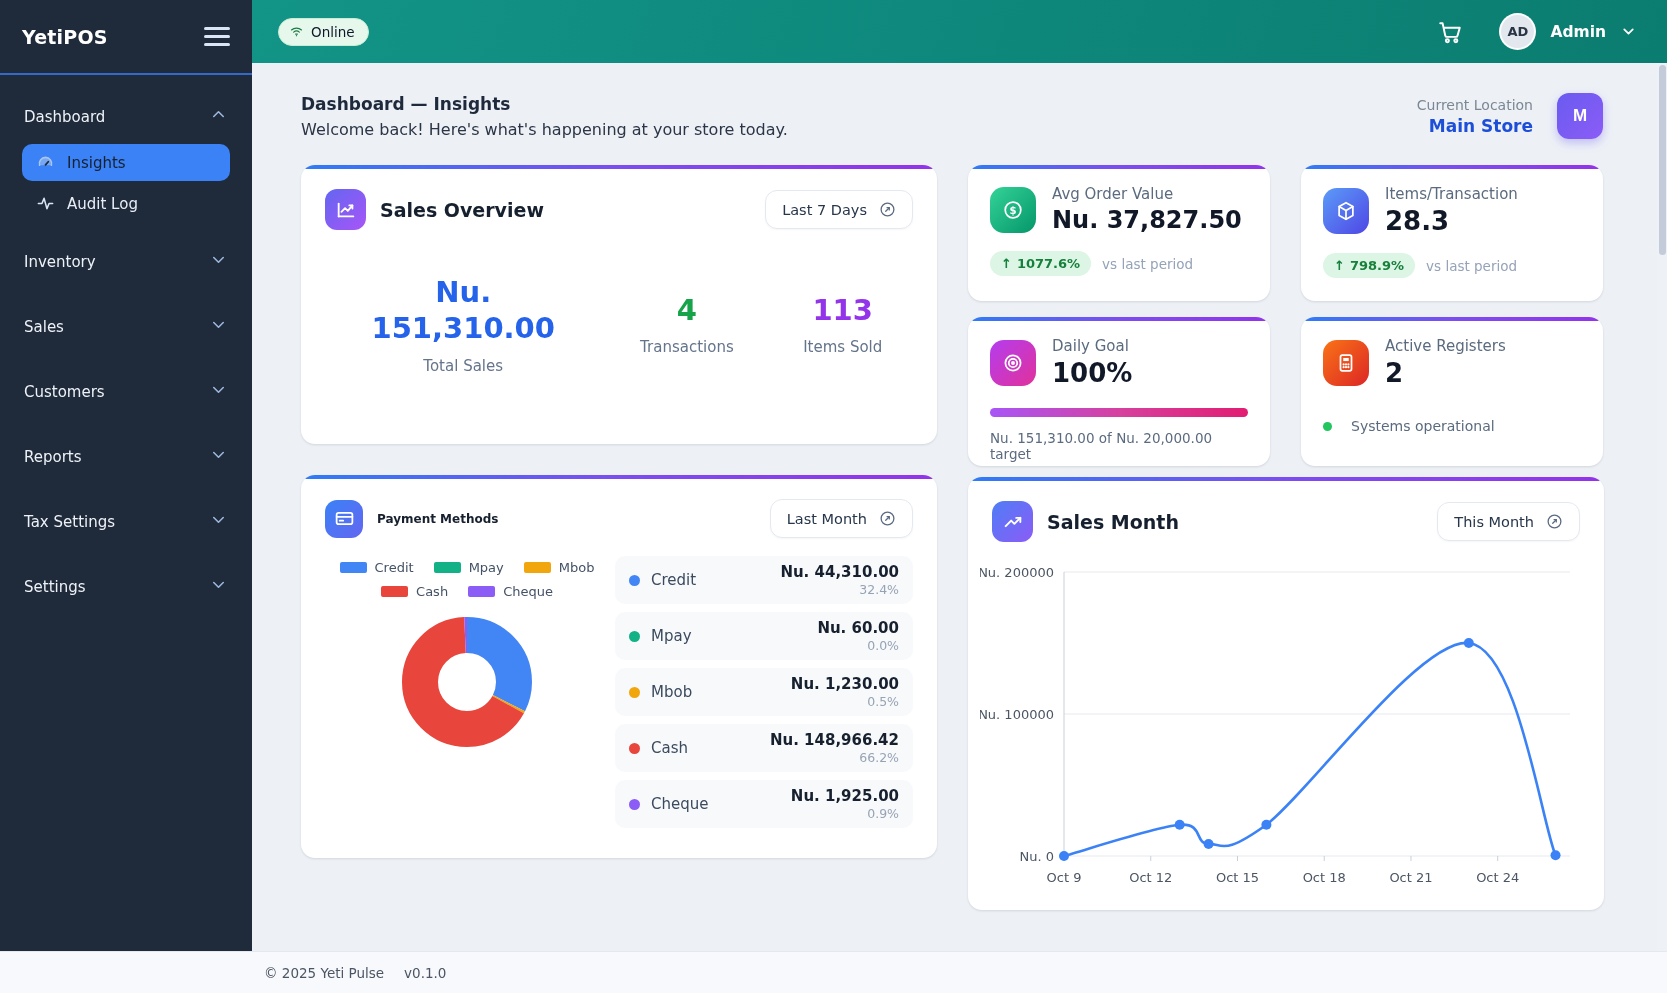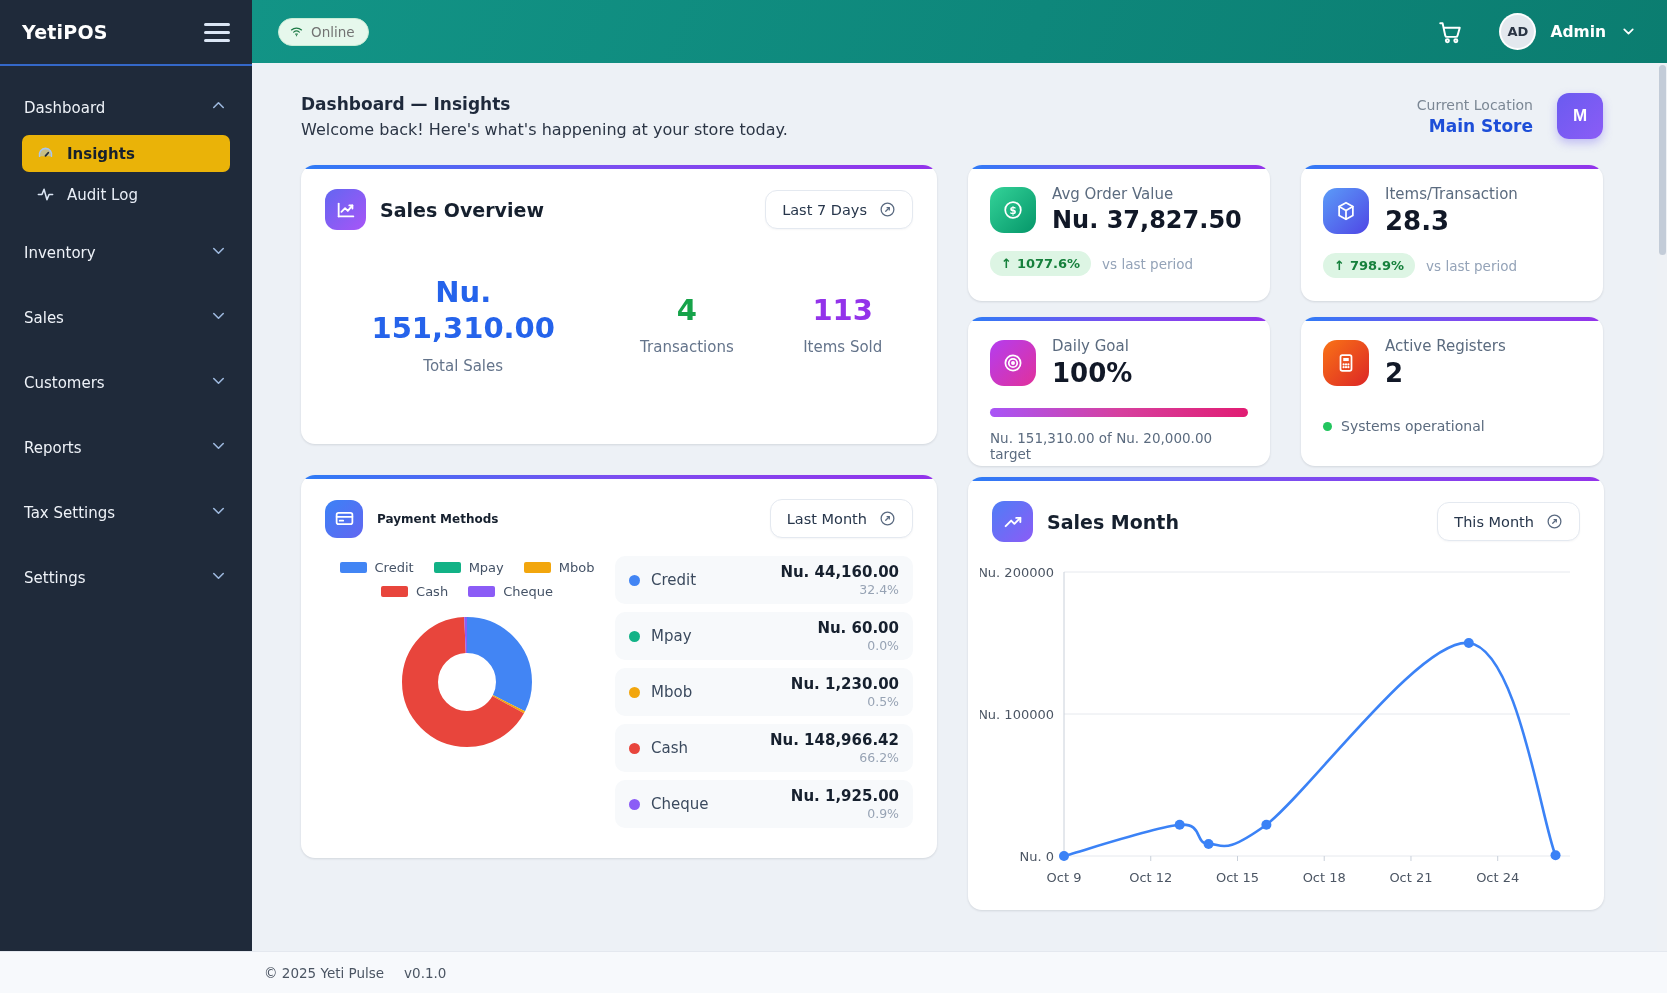--- a/index.html
+++ b/index.html
@@ -1,36 +1,36 @@
 <!DOCTYPE html>
 <html><head>
 <meta charset="utf-8">
 <style>
   * { margin:0; padding:0; box-sizing:border-box; }
   html,body { width:1667px; height:993px; overflow:hidden; font-family:"DejaVu Sans","Liberation Sans",sans-serif; background:#edf1f6; }
   .app { position:relative; width:1667px; height:993px; }
 
   
   .sidebar { position:absolute; left:0; top:0; width:252px; height:951px; background:#1f2a3a; color:#eef2f8; z-index:5; }
-  .sb-head { height:66px; display:flex; align-items:center; justify-content:space-between; padding:7px 22px; border-bottom:2px solid #3468c9; }
+  .sb-head { height:75px; display:flex; align-items:center; justify-content:space-between; padding:7px 22px; border-bottom:2px solid #3468c9; }
   .brand { font-size:19px; font-weight:bold; letter-spacing:.2px; color:#fff; }
   .hamburger { width:26px; cursor:pointer; display:flex; flex-direction:column; gap:5px; }
   .hamburger span { height:3px; border-radius:2px; background:#dbe6f5; }
   nav { padding:20px 22px; }
   .sb-section { display:flex; align-items:center; justify-content:space-between; padding:10px 2px; margin-bottom:22px; cursor:pointer; font-size:15px; font-weight:500; color:#eef2f8; }
   .sb-section.expanded { margin-bottom:6px; }
   .sb-section .chev { color:#9db8dd; }
   .sb-children { margin-bottom:18px; }
   .sb-child { display:flex; align-items:center; gap:12px; padding:9px 14px; border-radius:10px; font-size:15px; color:#e8eef7; cursor:pointer; margin-bottom:4px; }
-  .sb-child.active { background:#eab308; color:#16202e; font-weight:700;border-radius:7px; }
+  .sb-child.active { background:#3b82f6; color:#16202e; font-weight:400; }
   .sb-child svg { flex:0 0 auto; }
 
   
   .topbar { position:absolute; left:252px; top:0; right:0; height:63px; background:linear-gradient(110deg,#129486 0%,#0e877b 55%,#0b7d70 100%); display:flex; align-items:center; justify-content:space-between; padding:0 30px 0 26px; z-index:4; }
-  .online-badge { display:flex; align-items:center; gap:7px; background:#e6f8ec; border:1px solid #c9ecd6; color:#737373; font-size:13.5px; font-weight:500; padding:5px 13px 5px 10px; border-radius:999px; }
+  .online-badge { display:flex; align-items:center; gap:7px; background:#e6f8ec; border:1px solid #c9ecd6; color:#0f172a; font-size:13.5px; font-weight:500; padding:5px 13px 5px 10px; border-radius:999px; }
   .top-right { display:flex; align-items:center; gap:14px; }
   .cart-btn { background:none; border:none; cursor:pointer; margin-right:22px; display:flex; }
   .avatar { width:37px; height:37px; border-radius:50%; background:#e3e8ee; border:2px solid rgba(255,255,255,.9); color:#2b3545; font-size:13px; font-weight:bold; display:flex; align-items:center; justify-content:center; }
   .user-name { color:#fff; font-size:15.5px; font-weight:bold; }
 
   
   .content { position:absolute; left:252px; top:63px; right:0; bottom:42px; padding:30px 0 0 49px; overflow:hidden; }
   .page-head { display:flex; justify-content:space-between; align-items:center; width:1302px; margin-bottom:26px; }
   .page-title { font-size:17px; font-weight:700; color:#1e293b; margin-bottom:6px; }
   .page-sub { font-size:16px; color:#2b3545; }
@@ -63,21 +63,21 @@
   .kpi-card.row1 { height:136px; }
   .kpi-card.row2 { height:149px; }
   .kpi-top { display:flex; align-items:center; gap:16px; }
   .kpi-icon { width:46px; height:46px; border-radius:14px; display:flex; align-items:center; justify-content:center; flex:0 0 auto; }
   .kpi-title { font-size:15px; color:#5b6b7f; margin-bottom:3px; }
   .kpi-value { font-size:24px; font-weight:bold; color:#111827; }
   .kpi-foot { display:flex; align-items:center; gap:11px; margin-top:17px; }
   .badge-up { display:inline-flex; align-items:center; gap:5px; background:#ddf5e4; color:#16803c; font-size:13px; font-weight:bold; padding:5px 11px; border-radius:999px; }
   .kpi-note { font-size:13.5px; color:#94a3b8; }
   .goal-bar { height:9px; border-radius:999px; background:linear-gradient(90deg,#a855f7,#d6409f,#e11d73); margin:20px 0 13px 0; }
-  .status-row { display:flex; align-items:center; gap:9px; margin-top:30px; }
+  .status-row { display:flex; align-items:center; gap:19px; margin-top:30px; }
   .status-dot { width:9px; height:9px; border-radius:50%; background:#22c55e; }
 
   
   .pm-card { height:383px; margin-top:31px; }
   .pm-body { display:flex; gap:6px; padding:18px 24px 0 24px; }
   .pm-chart-col { flex:1; display:flex; flex-direction:column; align-items:center; }
   .pm-legend { display:flex; flex-wrap:wrap; justify-content:center; column-gap:20px; row-gap:9px; max-width:300px; margin-top:4px; }
   .legend-item { display:flex; align-items:center; gap:8px; font-size:13px; color:#445266; }
   .legend-swatch { width:27px; height:11px; border-radius:2px; }
   .pm-list { width:298px; }
@@ -311,21 +311,21 @@
                   <circle cx="67" cy="67" r="47" fill="none" stroke="#8B5CF6" stroke-width="36" stroke-dasharray="2.5386480419452107 292.77106139549534" stroke-dashoffset="-292.7710613954954" transform="rotate(-90 67 67)"></circle>
                 </svg>
             </div>
             <div class="pm-list" id="pm-list">
                 <div class="pm-row">
                   <div class="pm-row-left">
                     <span class="pm-dot" style="background: rgb(66, 133, 244);"></span>
                     <span class="pm-name">Credit</span>
                   </div>
                   <div class="pm-right">
-                    <div class="pm-amount">Nu. 44,160.00</div>
+                    <div class="pm-amount">Nu. 44,310.00</div>
                     <div class="pm-pct">32.4%</div>
                   </div>
                 </div>
                 <div class="pm-row">
                   <div class="pm-row-left">
                     <span class="pm-dot" style="background: rgb(18, 178, 134);"></span>
                     <span class="pm-name">Mpay</span>
                   </div>
                   <div class="pm-right">
                     <div class="pm-amount">Nu. 60.00</div>

